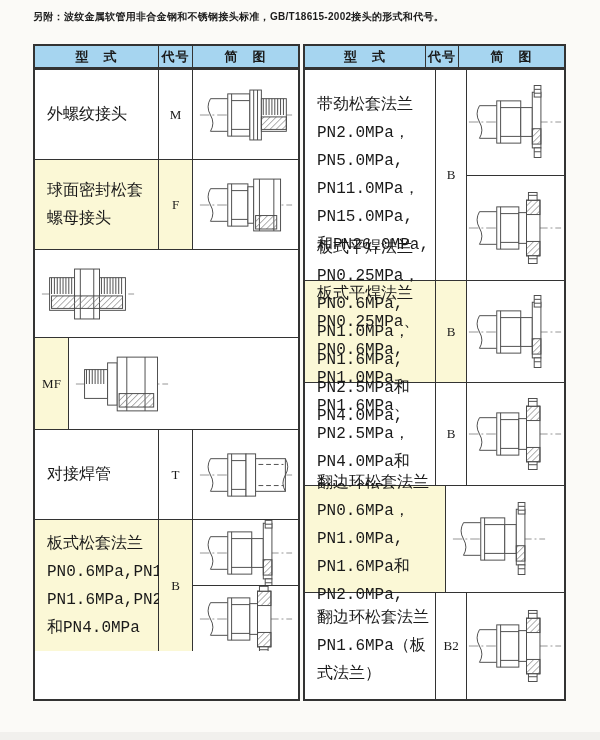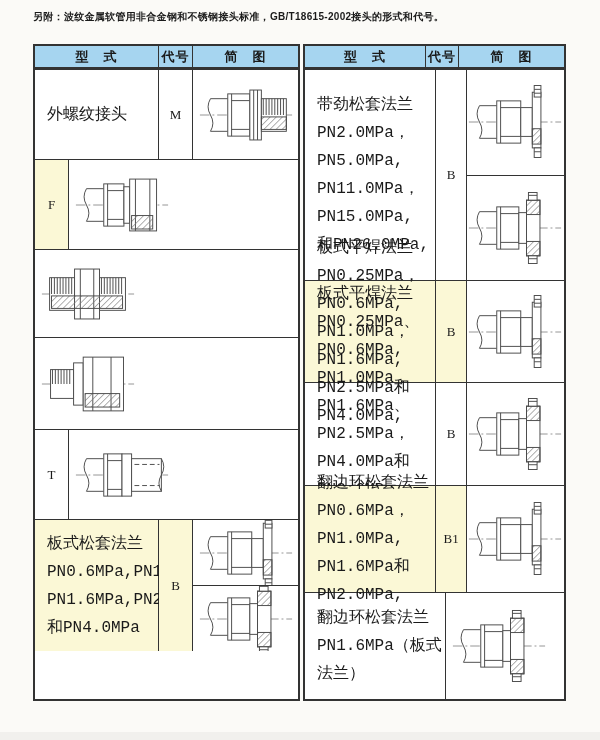--- a/index.html
+++ b/index.html
@@ -79,20 +79,21 @@
               <line x1="83" y1="21" x2="83" y2="38" stroke="#4a4a4a" stroke-width="1"></line>
               <line x1="86" y1="21" x2="86" y2="38" stroke="#4a4a4a" stroke-width="1"></line>
               <line x1="89" y1="21" x2="89" y2="38" stroke="#4a4a4a" stroke-width="1"></line>
               <rect x="66" y="40" width="26" height="13" fill="url(#hpat1)" stroke="#4a4a4a"></rect>
             </svg>
           </div>
         </div>
     </div>
 
     <div class="row hl" style="height:90px">
+      <div class="type">球面密封松套螺母接头</div>
       <div class="code">F</div>
       <div class="sketch">
           <div class="sub">
             <svg width="96" height="74" viewBox="0 0 100 76" xmlns="http://www.w3.org/2000/svg">
     <defs>
                 <pattern id="hpat2" width="4.5" height="4.5" patternUnits="userSpaceOnUse" patternTransform="rotate(45)">
       <line x1="0" y1="0" x2="0" y2="4.5" stroke="#777" stroke-width="1.2"></line>
                 </pattern>
               </defs>
               <line x1="2" y1="38" x2="98" y2="38" stroke="#777" stroke-width="0.8" stroke-dasharray="10 3 2 3"></line>
@@ -144,20 +145,21 @@
               <line x1="79" y1="21" x2="79" y2="38" stroke="#4a4a4a" stroke-width="1"></line>
               <line x1="82" y1="21" x2="82" y2="38" stroke="#4a4a4a" stroke-width="1"></line>
               <line x1="85" y1="21" x2="85" y2="38" stroke="#4a4a4a" stroke-width="1"></line>
               <rect x="12" y="40" width="74" height="13" fill="url(#hpat3)" stroke="#4a4a4a"></rect>
             </svg>
           </div>
         </div>
     </div>
 
     <div class="row hl" style="height:92px">
+      <div class="code">MF</div>
       <div class="sketch">
           <div class="sub">
             <svg width="96" height="74" viewBox="0 0 100 76" xmlns="http://www.w3.org/2000/svg">
     <defs>
                 <pattern id="hpat4" width="4.5" height="4.5" patternUnits="userSpaceOnUse" patternTransform="rotate(45)">
       <line x1="0" y1="0" x2="0" y2="4.5" stroke="#777" stroke-width="1.2"></line>
                 </pattern>
               </defs>
               <line x1="2" y1="38" x2="98" y2="38" stroke="#777" stroke-width="0.8" stroke-dasharray="10 3 2 3"></line>
               <rect x="11" y="23" width="24" height="30" fill="#fff" stroke="#4a4a4a"></rect>
@@ -172,20 +174,21 @@
               <rect x="45" y="10" width="42" height="56" fill="#fff" stroke="#4a4a4a"></rect>
               <line x1="55" y1="10" x2="55" y2="66" stroke="#4a4a4a" stroke-width="1"></line>
               <line x1="74" y1="10" x2="74" y2="66" stroke="#4a4a4a" stroke-width="1"></line>
               <rect x="47" y="48" width="36" height="14" fill="url(#hpat4)" stroke="#4a4a4a"></rect>
             </svg>
           </div>
         </div>
     </div>
 
     <div class="row" style="height:90px">
+      <div class="type">对接焊管</div>
       <div class="code">T</div>
       <div class="sketch">
           <div class="sub">
             <svg width="96" height="74" viewBox="0 0 100 76" xmlns="http://www.w3.org/2000/svg">
     <defs>
                 <pattern id="hpat5" width="4.5" height="4.5" patternUnits="userSpaceOnUse" patternTransform="rotate(45)">
       <line x1="0" y1="0" x2="0" y2="4.5" stroke="#777" stroke-width="1.2"></line>
                 </pattern>
               </defs>
               <line x1="2" y1="38" x2="98" y2="38" stroke="#777" stroke-width="0.8" stroke-dasharray="10 3 2 3"></line>
@@ -403,21 +406,20 @@
               <line x1="64" y1="70" x2="73" y2="70" stroke="#4a4a4a" stroke-width="1"></line>
             </svg>
           </div>
         </div>
     </div>
 
     <div class="row hl" style="height:107px">
       <div class="type">翻边环松套法兰
 PN0.6MPa，PN1.0MPa,
 PN1.6MPa和PN2.0MPa,</div>
-      <div class="code">B1</div>
       <div class="sketch">
           <div class="sub">
             <svg width="96" height="74" viewBox="0 0 100 76" xmlns="http://www.w3.org/2000/svg">
     <defs>
                 <pattern id="hpat12" width="4.5" height="4.5" patternUnits="userSpaceOnUse" patternTransform="rotate(45)">
       <line x1="0" y1="0" x2="0" y2="4.5" stroke="#777" stroke-width="1.2"></line>
                 </pattern>
               </defs>
               <line x1="2" y1="38" x2="98" y2="38" stroke="#777" stroke-width="0.8" stroke-dasharray="10 3 2 3"></line>
               <path d="M13 21 q-5 8.5 0 17 q5 8.5 0 17" fill="none" stroke="#4a4a4a"></path>
@@ -436,20 +438,21 @@
               <rect x="70" y="65" width="7" height="10" fill="#fff" stroke="#4a4a4a"></rect>
               <line x1="70" y1="69" x2="77" y2="69" stroke="#4a4a4a" stroke-width="1"></line>
             </svg>
           </div>
         </div>
     </div>
 
     <div class="row" style="height:107px">
       <div class="type">翻边环松套法兰
 PN1.6MPa（板式法兰）</div>
+      <div class="code">B2</div>
       <div class="sketch">
           <div class="sub">
             <svg width="96" height="74" viewBox="0 0 100 76" xmlns="http://www.w3.org/2000/svg">
     <defs>
                 <pattern id="hpat13" width="4.5" height="4.5" patternUnits="userSpaceOnUse" patternTransform="rotate(45)">
       <line x1="0" y1="0" x2="0" y2="4.5" stroke="#777" stroke-width="1.2"></line>
                 </pattern>
               </defs>
               <line x1="2" y1="38" x2="98" y2="38" stroke="#777" stroke-width="0.8" stroke-dasharray="10 3 2 3"></line>
               <path d="M13 21 q-5 8.5 0 17 q5 8.5 0 17" fill="none" stroke="#4a4a4a"></path>

